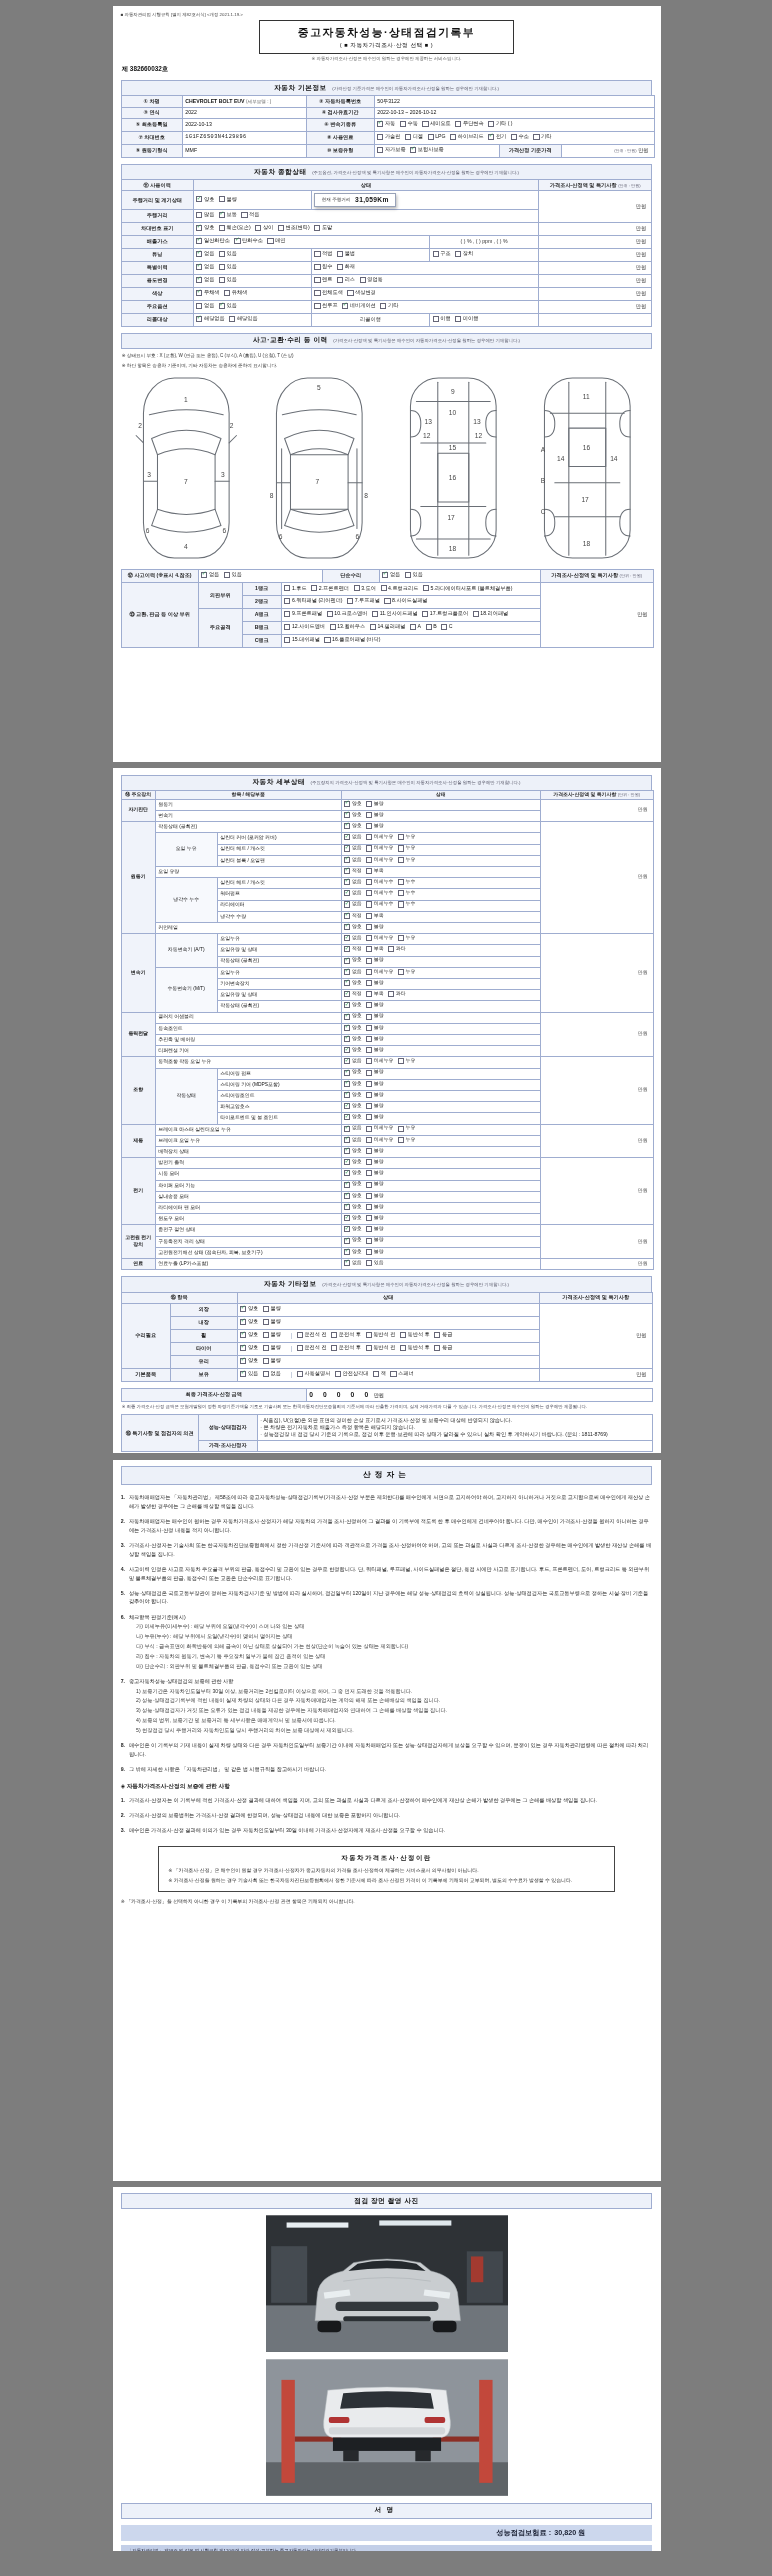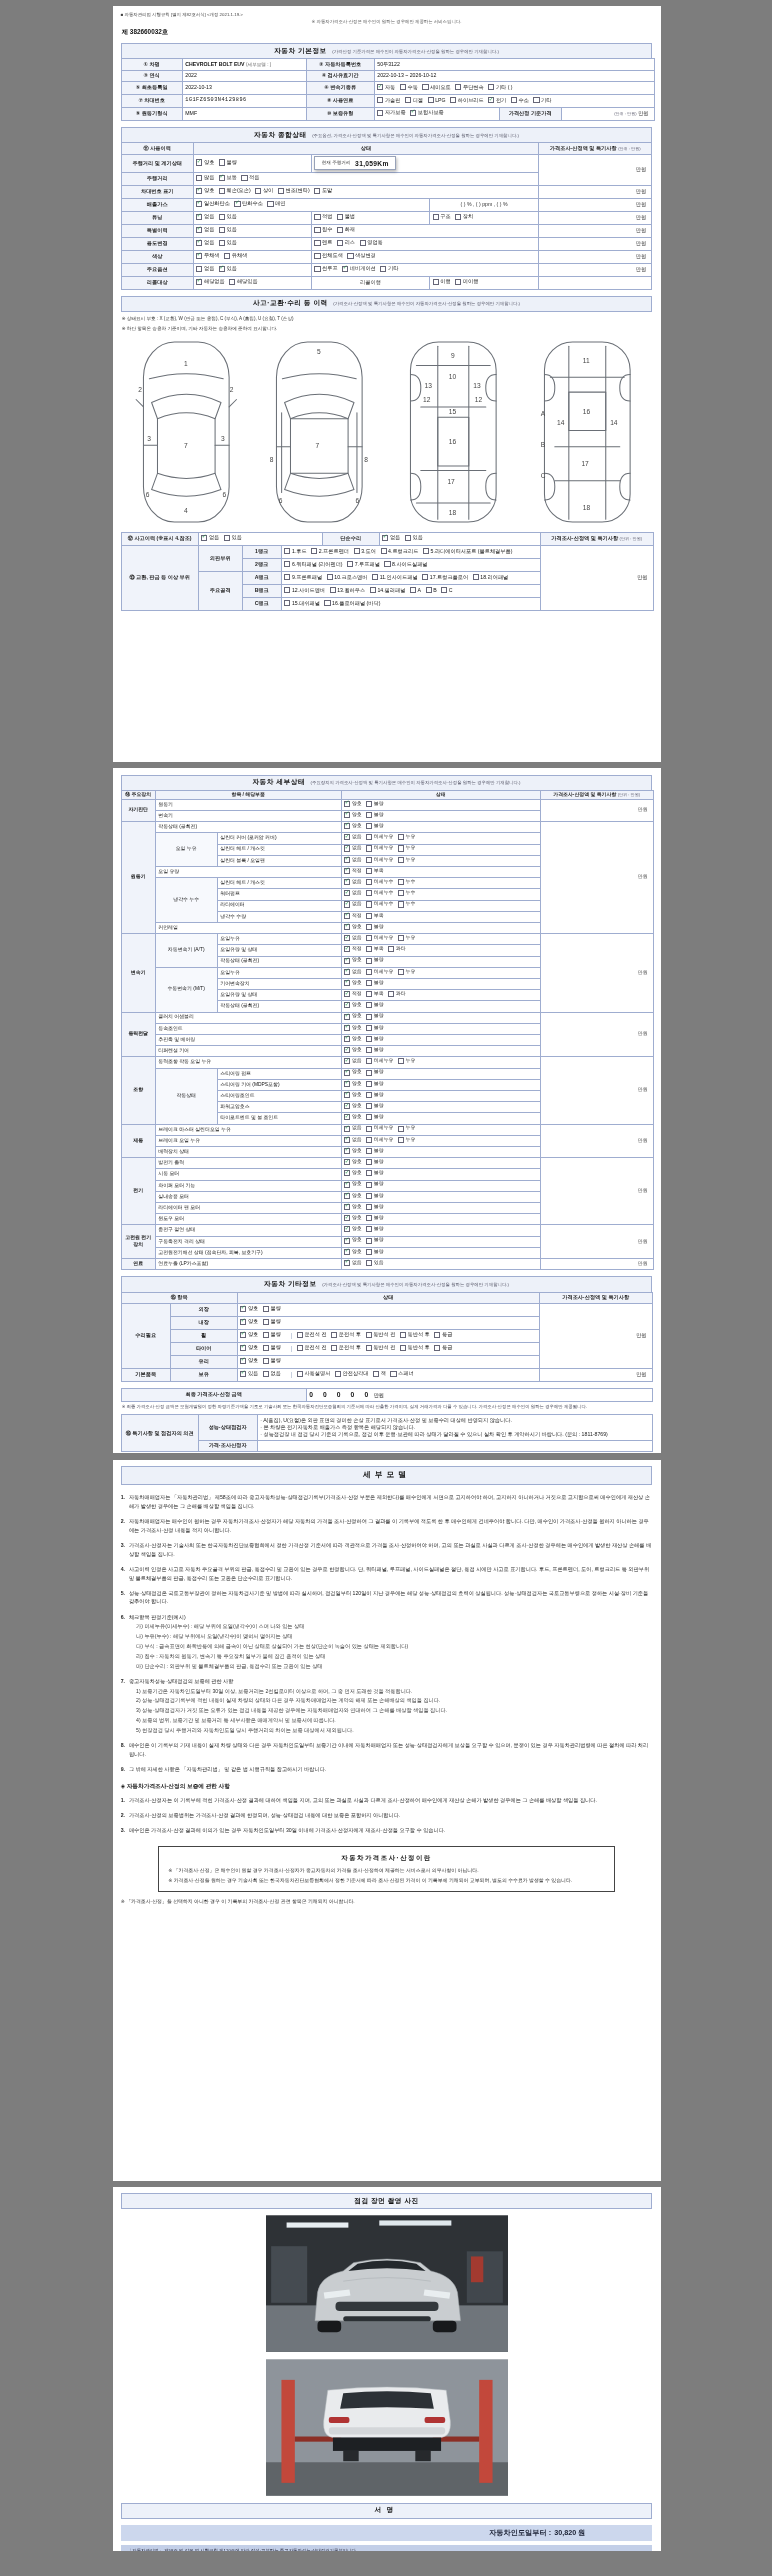--- a/index.html
+++ b/index.html
@@ -80,20 +80,24 @@
   .foot-lines{margin-top:4.1px;background:#c3cfe8;padding:2.6px 7.2px;font-size:4.4px;line-height:1.55;color:#223;}
 </style>
 </head>
 <body>
 
 <div class="canvas">
 
   <section class="panel p1">
     <div class="form-ref">■ 자동차관리법 시행규칙 [별지 제82호서식] &lt;개정 2021.1.19.&gt;</div>
 
+    <div class="title-box">
+      <div class="doc-title">중고자동차성능·상태점검기록부</div>
+      <div class="doc-sub">( ■ 자동차가격조사·산정 선택 ■ )</div>
+    </div>
     <div class="svc-note">※ 자동차가격조사·산정은 매수인이 원하는 경우에만 제공하는 서비스입니다.</div>
     <div class="doc-no">제 382660032호</div>
 
     <div class="sec">
       <div class="sec-title">
         <span>자동차 기본정보</span>
         <span class="note">(가격산정 기준가격은 매수인이 자동차가격조사·산정을 원하는 경우에만 기재합니다.)</span>
       </div>
       <table class="t">
         <colgroup>
@@ -1297,21 +1301,21 @@
         <tr>
           <td class="hd">가격·조사산정자</td>
           <td class="vl remark-text"></td>
         </tr>
       </tbody>
         </table>
     </div>
   </section>
 
   <section class="panel p3">
-    <div class="n-title">세부모델</div>
+    <div class="n-title">산정자는</div>
     <div id="notice-body">
         <div class="n-item"><span class="n-no">1.</span><span class="n-tx">자동차매매업자는 「자동차관리법」 제58조에 따라 중고자동차성능·상태점검기록부(가격조사·산정 부분은 제외한다)를 매수인에게 서면으로 고지하여야 하며, 고지하지 아니하거나 거짓으로 고지함으로써 매수인에게 재산상 손해가 발생한 경우에는 그 손해를 배상할 책임을 집니다.</span></div>
         <div class="n-item"><span class="n-no">2.</span><span class="n-tx">자동차매매업자는 매수인이 원하는 경우 자동차가격조사·산정자가 해당 자동차의 가격을 조사·산정하여 그 결과를 이 기록부에 적도록 한 후 매수인에게 건네주어야 합니다. 다만, 매수인이 가격조사·산정을 원하지 아니하는 경우에는 가격조사·산정 내용을 적지 아니합니다.</span></div>
         <div class="n-item"><span class="n-no">3.</span><span class="n-tx">가격조사·산정자는 기술사회 또는 한국자동차진단보증협회에서 정한 가격산정 기준서에 따라 객관적으로 가격을 조사·산정하여야 하며, 고의 또는 과실로 사실과 다르게 조사·산정한 경우에는 매수인에게 발생한 재산상 손해를 배상할 책임을 집니다.</span></div>
         <div class="n-item"><span class="n-no">4.</span><span class="n-tx">사고이력 인정은 사고로 자동차 주요골격 부위의 판금, 용접수리 및 교환이 있는 경우로 한정합니다. 단, 쿼터패널, 루프패널, 사이드실패널은 절단, 용접 시에만 사고로 표기합니다. 후드, 프론트펜더, 도어, 트렁크리드 등 외판부위 및 볼트체결부품의 판금, 용접수리 또는 교환은 단순수리로 표기합니다.</span></div>
         <div class="n-item"><span class="n-no">5.</span><span class="n-tx">성능·상태점검은 국토교통부장관이 정하는 자동차검사기준 및 방법에 따라 실시하며, 점검일부터 120일이 지난 경우에는 해당 성능·상태점검의 효력이 상실됩니다. 성능·상태점검자는 국토교통부령으로 정하는 시설·장비 기준을 갖추어야 합니다.</span></div>
         <div class="n-item"><span class="n-no">6.</span><span class="n-tx">체크항목 판정기준(예시)</span><div class="n-sub">가) 미세누유(미세누수) : 해당 부위에 오일(냉각수)이 스며 나와 있는 상태</div><div class="n-sub">나) 누유(누수) : 해당 부위에서 오일(냉각수)이 맺혀서 떨어지는 상태</div><div class="n-sub">다) 부식 : 금속표면이 화학반응에 의해 금속이 아닌 상태로 상실되어 가는 현상(단순히 녹슬어 있는 상태는 제외합니다)</div><div class="n-sub">라) 침수 : 자동차의 원동기, 변속기 등 주요장치 일부가 물에 잠긴 흔적이 있는 상태</div><div class="n-sub">마) 단순수리 : 외판부위 및 볼트체결부품의 판금, 용접수리 또는 교환이 있는 상태</div></div>
         <div class="n-item"><span class="n-no">7.</span><span class="n-tx">중고자동차성능·상태점검의 보증에 관한 사항</span><div class="n-sub">1) 보증기간은 자동차인도일부터 30일 이상, 보증거리는 2천킬로미터 이상으로 하며, 그 중 먼저 도래한 것을 적용합니다.</div><div class="n-sub">2) 성능·상태점검기록부에 적힌 내용이 실제 차량의 상태와 다른 경우 자동차매매업자는 계약의 해제 또는 손해배상의 책임을 집니다.</div><div class="n-sub">3) 성능·상태점검자가 거짓 또는 오류가 있는 점검 내용을 제공한 경우에는 자동차매매업자와 연대하여 그 손해를 배상할 책임을 집니다.</div><div class="n-sub">4) 보증의 범위, 보증기간 및 보증거리 등 세부사항은 매매계약서 및 보증서에 따릅니다.</div><div class="n-sub">5) 현장점검 당시 주행거리와 자동차인도일 당시 주행거리의 차이는 보증 대상에서 제외됩니다.</div></div>
         <div class="n-item"><span class="n-no">8.</span><span class="n-tx">매수인은 이 기록부의 기재 내용이 실제 차량 상태와 다른 경우 자동차인도일부터 보증기간 이내에 자동차매매업자 또는 성능·상태점검자에게 보상을 요구할 수 있으며, 분쟁이 있는 경우 자동차관리법령에 따른 절차에 따라 처리됩니다.</span></div>
         <div class="n-item"><span class="n-no">9.</span><span class="n-tx">그 밖에 자세한 사항은 「자동차관리법」 및 같은 법 시행규칙을 참고하시기 바랍니다.</span></div>
@@ -1366,21 +1370,21 @@
       <rect x="122" y="112" width="40" height="12" rx="4" fill="#b03333"></rect>
       <rect x="308" y="112" width="40" height="12" rx="4" fill="#b03333"></rect>
       <rect x="122" y="132" width="226" height="14" rx="6" fill="#d3d6d9"></rect>
       <rect x="130" y="152" width="210" height="26" fill="#1d2023"></rect>
       <rect x="150" y="178" width="30" height="20" fill="#26292c"></rect>
       <rect x="290" y="178" width="30" height="20" fill="#26292c"></rect>
     </svg>
 
     <div class="sign-head">서명</div>
     <div class="fee-band">
-      <span>자동차인도일부터 :</span><span class="fee-val">30,820 원</span>
+      <span>성능점검보험료 :</span><span class="fee-val">30,820 원</span>
     </div>
     <div class="foot-lines">
       <div>「자동차관리법」 제58조 및 같은 법 시행규칙 제120조에 따라 작성·교부하는 중고자동차성능·상태점검기록부입니다.</div>
 
     </div>
   </section>
 
 </div>
 
 

